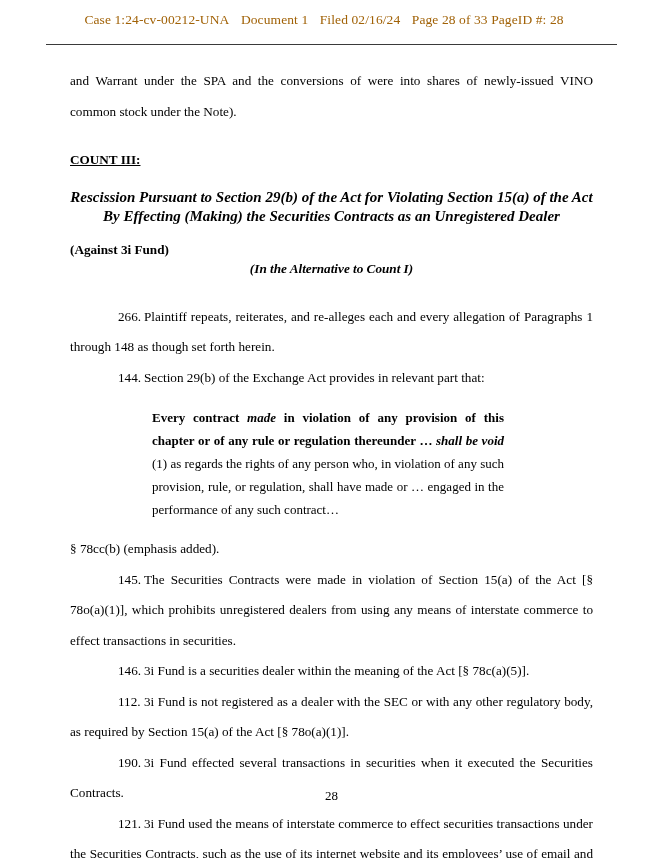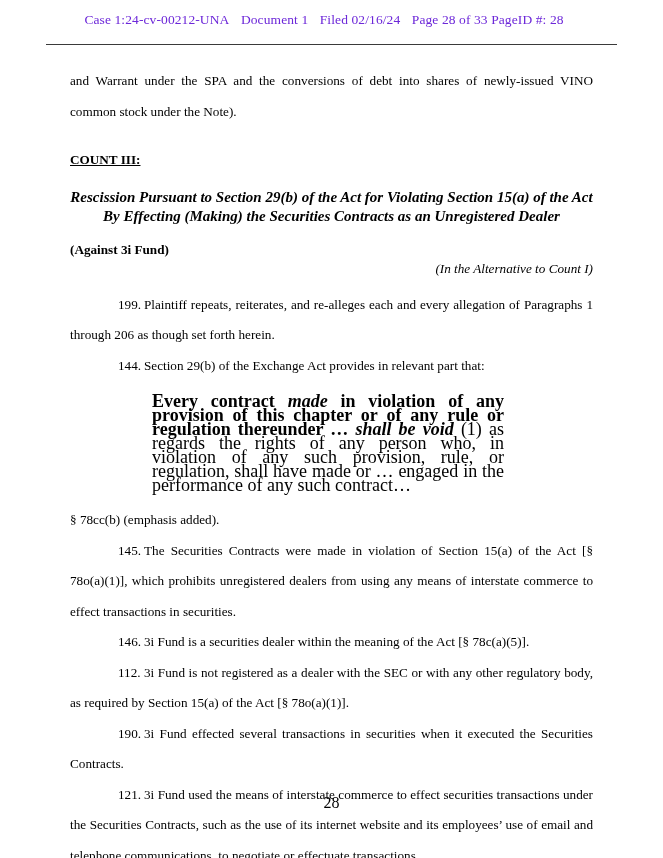--- a/index.html
+++ b/index.html
@@ -16,21 +16,21 @@
     font-family: "Liberation Serif", serif;
     color: #000000;
     overflow: hidden;
   }
   .header-stamp {
     position: absolute;
     top: 12px;
     left: 0;
     right: 15px;
     text-align: center;
-    color: #6d28d9;
+    color: #a16207;
     font-family: "Liberation Serif", serif;
     font-size: 13.5px;
     letter-spacing: 0.1px;
     white-space: nowrap;
   }
   .header-stamp span { margin: 0 4px; }
   .rule {
     position: absolute;
     top: 44px;
     left: 46px;
@@ -66,77 +66,77 @@
     font-size: 15px;
     margin-bottom: 14px;
   }
   .against {
     text-align: left;
     font-weight: bold;
     line-height: 19px;
     margin-bottom: 0;
   }
   .alt {
-    text-align: right;
-    font-weight: normal;
+    text-align: center;
+    font-weight: bold;
     font-style: italic;
     line-height: 19px;
-    margin-bottom: 12px;
+    margin-bottom: 24px;
   }
   .quote {
     margin: 4px 0 4px 82px;
     width: 352px;
-    font-size: 18px;
-    line-height: 14px;
+    font-size: 13px;
+    line-height: 23px;
     text-align: justify;
   }
   .quote .b { font-weight: bold; }
   .quote .bi { font-weight: bold; font-style: italic; }
   .gap-s { height: 9px; }
   .footer-num {
     position: absolute;
-    bottom: 46px;
+    bottom: 54px;
     left: 0;
     right: 0;
     text-align: center;
-    font-size: 16px;
+    font-size: 13px;
   }
   .tab { display: inline-block; width: 48px; }
   .numtab { display: inline-block; width: 26px; }
 </style>
 </head>
 <body>
 
 <div class="page">
 
   <div class="header-stamp">
     <span>Case 1:24-cv-00212-UNA</span>
     <span>Document 1</span>
     <span>Filed 02/16/24</span>
     <span>Page 28 of 33 PageID #: 28</span>
   </div>
 
   <div class="rule"></div>
 
   <div class="body">
 
-    <div class="p">and Warrant under the SPA and the conversions of debt into shares of newly-issued VINO common stock under the Note).</div>
+    <div class="p">and Warrant under the SPA and the conversions of were into shares of newly-issued VINO common stock under the Note).</div>
 
     <div class="count-head">COUNT III:</div>
 
     <div class="subhead">
       <div>Rescission Pursuant to Section 29(b) of the Act for Violating Section 15(a) of the Act</div>
       <div>By Effecting (Making) the Securities Contracts as an Unregistered Dealer</div>
     </div>
 
     <div class="against">(Against 3i Fund)</div>
     <div class="alt">(In the Alternative to Count I)</div>
 
     <div class="p">
-      <span class="tab"></span><span class="numtab">199.</span><span>Plaintiff repeats, reiterates, and re-alleges each and every allegation of Paragraphs 1 through 206 as though set forth herein.</span>
+      <span class="tab"></span><span class="numtab">266.</span><span>Plaintiff repeats, reiterates, and re-alleges each and every allegation of Paragraphs 1 through 148 as though set forth herein.</span>
     </div>
 
     <div class="p">
       <span class="tab"></span><span class="numtab">144.</span><span>Section 29(b) of the Exchange Act provides in relevant part that:</span>
     </div>
 
     <div class="gap-s"></div>
 
     <div class="quote">
       <span class="b">Every contract </span><span class="bi">made</span><span class="b"> in violation of any provision of this chapter or of any rule or regulation thereunder … </span><span class="bi">shall be void</span><span> (1) as regards the rights of any person who, in violation of any such provision, rule, or regulation, shall have made or … engaged in the performance of any such contract…</span>

